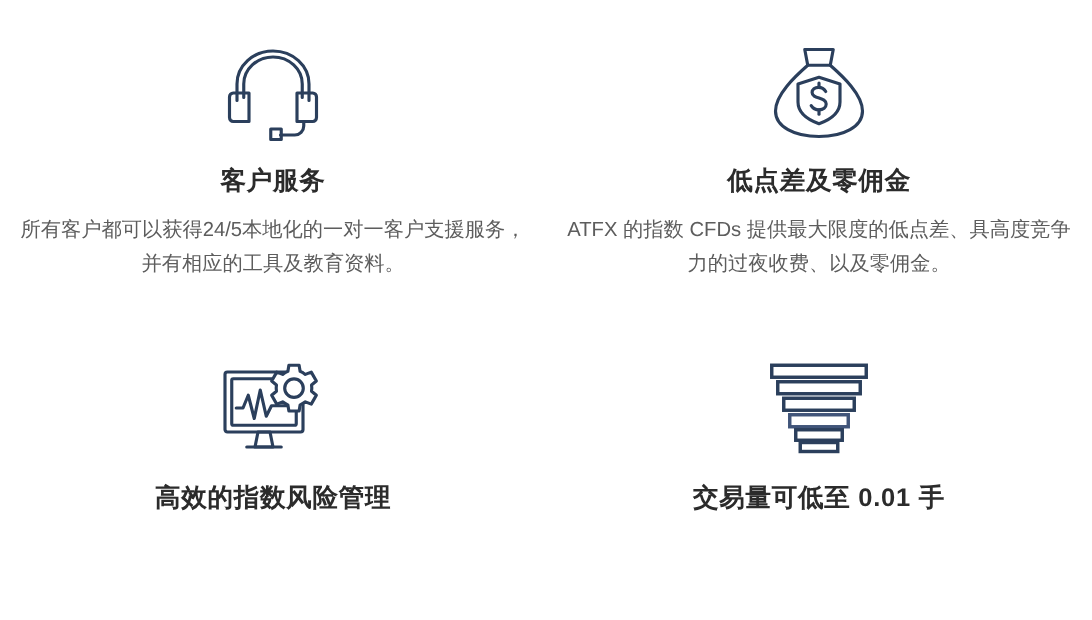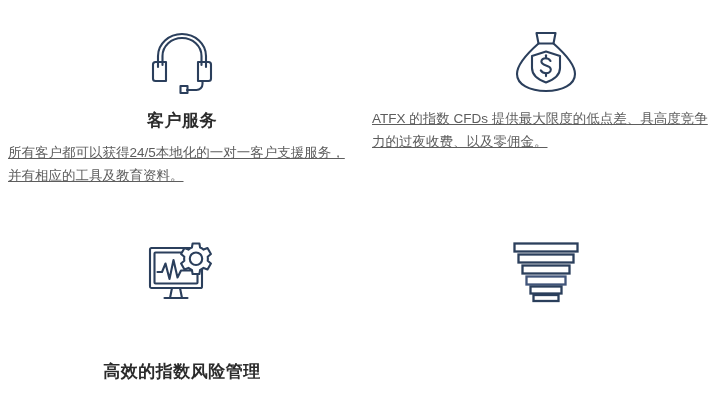--- a/index.html
+++ b/index.html
@@ -21,21 +21,21 @@
     grid-template-rows: 206px 207px;
   }
   .feature-card {
     display: flex;
     flex-direction: column;
     align-items: center;
     box-sizing: border-box;
     padding: 0 8px;
   }
   .card-top { padding-top: 26px; }
-  .card-bottom { padding-top: 30px; gap: 40px; }
+  .card-bottom { padding-top: 30px; }
 
   .icon-wrap {
     width: 82px;
     height: 72px;
     display: flex;
     align-items: center;
     justify-content: center;
   }
   .icon-wrap svg { display: block; }
 
@@ -46,23 +46,23 @@
     letter-spacing: 0.5px;
     text-align: center;
     margin-top: 12px;
     line-height: 22px;
     white-space: nowrap;
   }
   .card-body {
     font-size: 13.5px;
     color: #5d5d5d;
     line-height: 23px;
+    text-align: center;
     margin-top: 9px;
     max-width: 348px;
-    text-decoration: underline;
   }
   .card-bottom .card-title { margin-top: 13px; }
 </style>
 </head>
 <body>
 
 <div class="feature-grid">
 
   <div class="feature-card card-top">
     <div class="icon-wrap">
@@ -83,20 +83,21 @@
     <div class="icon-wrap">
       <svg width="68" height="66" viewBox="0 0 68 66" fill="none" stroke="#2b3f5c" stroke-width="2.1" stroke-linecap="round" stroke-linejoin="round">
         <path d="M24.5 4 L43.5 4 L41.5 14.5 L26.5 14.5 Z"></path>
         <path d="M26.5 14.5 C18 22 5 34 5 45 C5 55.5 17.5 62 34 62 C50.5 62 63 55.5 63 45 C63 34 50 22 41.5 14.5"></path>
         <path d="M34 22.5 L48 27 L48 39 C48 46.5 41.5 50.8 34 53.5 C26.5 50.8 20 46.5 20 39 L20 27 Z"></path>
         <path d="M38.5 32 C37.3 30 35.6 29.2 33.7 29.2 C31.2 29.2 29.4 30.6 29.4 32.6 C29.4 37.4 38.8 35.4 38.8 40.4 C38.8 42.6 36.8 44.2 34 44.2 C31.8 44.2 30 43.3 28.8 41.4"></path>
         <path d="M34 26.3 L34 29.2"></path>
         <path d="M34 44.2 L34 47.1"></path>
       </svg>
     </div>
+    <div class="card-title">低点差及零佣金</div>
     <div class="card-body">ATFX 的指数 CFDs 提供最大限度的低点差、具高度竞争力的过夜收费、以及零佣金。</div>
   </div>
 
   <div class="feature-card card-bottom">
     <div class="icon-wrap">
       <svg width="72" height="66" viewBox="0 0 72 66" fill="none" stroke="#2b3f5c" stroke-width="2.1" stroke-linecap="round" stroke-linejoin="round">
         <rect x="4" y="9" width="52" height="40" rx="1.6"></rect>
         <rect x="8.5" y="13.5" width="43" height="31" rx="1"></rect>
         <path d="M24 59 L36 59 L34 49 L26 49 Z"></path>
         <path d="M18.5 59 L41.5 59"></path>
@@ -112,15 +113,16 @@
     <div class="icon-wrap">
       <svg width="68" height="62" viewBox="0 0 68 62" fill="none" stroke="#2b3f5c" stroke-width="2.3" stroke-linejoin="miter">
         <rect x="2.5" y="2.5" width="63" height="8"></rect>
         <rect x="6.5" y="13.5" width="55" height="8"></rect>
         <rect x="10.5" y="24.5" width="47" height="8"></rect>
         <rect x="14.5" y="35.5" width="39" height="8" stroke="#41557a"></rect>
         <rect x="18.5" y="45.5" width="31" height="7"></rect>
         <rect x="21.5" y="54" width="25" height="6"></rect>
       </svg>
     </div>
+    <div class="card-title">交易量可低至 0.01 手</div>
   </div>
 
 </div>
 
 </body></html>

